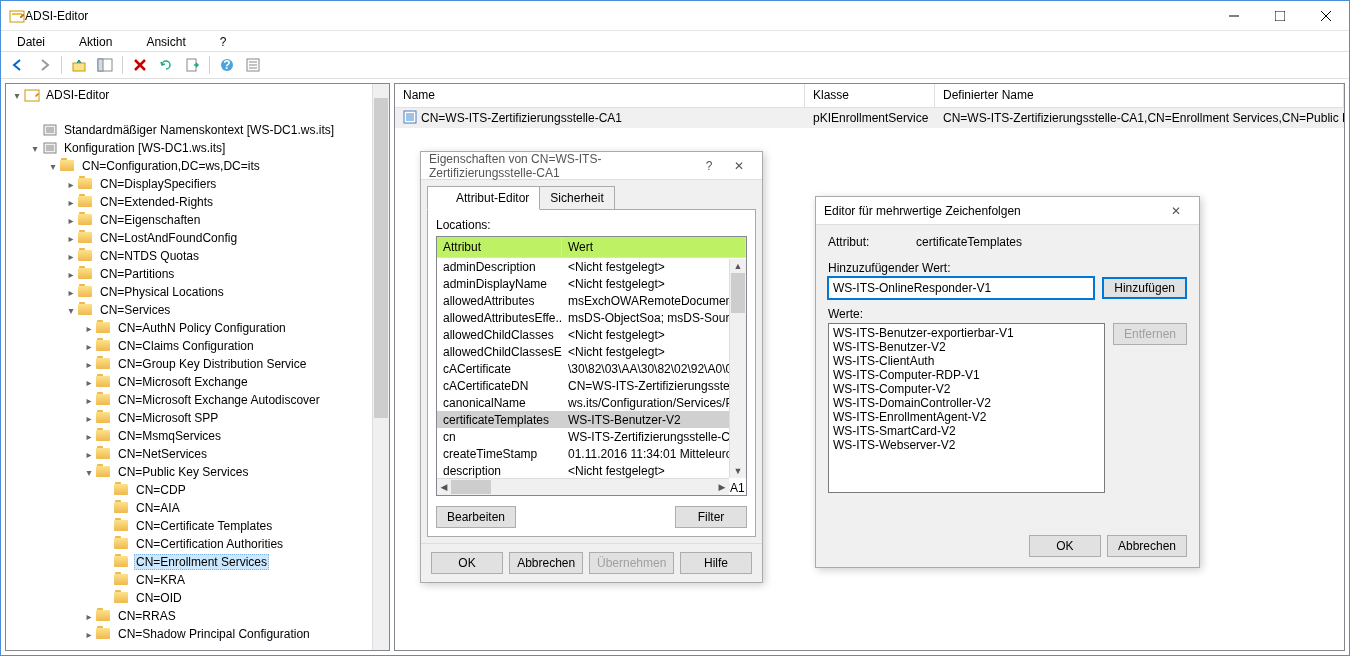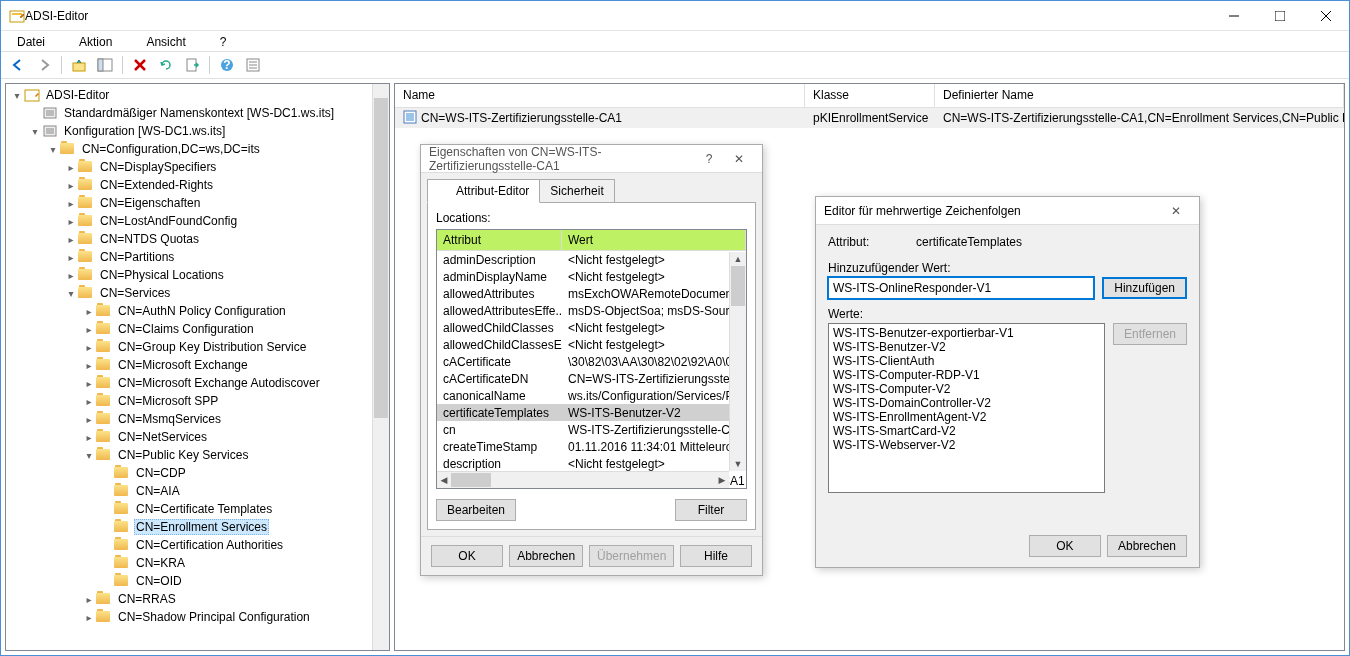--- a/index.html
+++ b/index.html
@@ -162,21 +162,21 @@
   <div class="leftpane">
     <div class="tree" id="tree">
         <div class="trow" style="padding-left: 4px;">
           <span class="expander">▾</span>
           <span class="ticon"><svg width="16" height="16">
               <rect x="1" y="3" width="14" height="11" fill="#fff" stroke="#c49a00"></rect>
               <path d="M11 9 L14 6 L15 7 L12 10 Z" fill="#e07000"></path>
             </svg></span>
           <span class="tlabel">ADSI-Editor</span>
         </div>
-        <div class="trow" style="padding-left: 22px;">
+        <div class="trow" style="padding-left: 22px; margin-top: 17px;">
           <span class="expander"></span>
           <span class="ticon"><svg width="16" height="16">
               <rect x="2" y="3" width="12" height="10" fill="#eee" stroke="#888"></rect>
               <line x1="4" y1="6" x2="12" y2="6" stroke="#888"></line>
               <line x1="4" y1="8" x2="12" y2="8" stroke="#888"></line>
               <line x1="4" y1="10" x2="12" y2="10" stroke="#888"></line>
             </svg></span>
           <span class="tlabel">Standardmäßiger Namenskontext [WS-DC1.ws.its]</span>
         </div>
         <div class="trow" style="padding-left: 22px;">
@@ -329,33 +329,33 @@
           </span>
           <span class="tlabel">CN=AIA</span>
         </div>
         <div class="trow" style="padding-left: 94px;">
           <span class="expander"></span>
           <span class="ticon">
             <div class="folder" style="width:14px;height:11px;margin-top:2px;"></div>
           </span>
           <span class="tlabel">CN=Certificate Templates</span>
         </div>
+        <div class="trow" style="padding-left: 94px;">
+          <span class="expander"></span>
+          <span class="ticon">
+            <div class="folder" style="width:14px;height:11px;margin-top:2px;"></div>
+          </span>
+          <span class="tlabel">CN=Certification Authorities</span>
+        </div>
         <div class="trow selected" style="padding-left: 94px;">
           <span class="expander"></span>
           <span class="ticon">
             <div class="folder" style="width:14px;height:11px;margin-top:2px;"></div>
           </span>
           <span class="tlabel">CN=Enrollment Services</span>
-        </div>
-        <div class="trow" style="padding-left: 94px;">
-          <span class="expander"></span>
-          <span class="ticon">
-            <div class="folder" style="width:14px;height:11px;margin-top:2px;"></div>
-          </span>
-          <span class="tlabel">CN=Certification Authorities</span>
         </div>
         <div class="trow" style="padding-left: 94px;">
           <span class="expander"></span>
           <span class="ticon">
             <div class="folder" style="width:14px;height:11px;margin-top:2px;"></div>
           </span>
           <span class="tlabel">CN=KRA</span>
         </div>
         <div class="trow" style="padding-left: 94px;">
           <span class="expander"></span>
@@ -394,21 +394,21 @@
         <span><svg width="14" height="14">
               <rect x="1" y="1" width="12" height="12" fill="#fff" stroke="#4a7dbf"></rect>
               <rect x="3" y="3" width="8" height="8" fill="#9cc3e8"></rect>
             </svg></span>
         <span>CN=WS-ITS-Zertifizierungsstelle-CA1</span>
       </div>
       <div class="cell" style="width:130px">pKIEnrollmentService</div>
       <div class="cell" style="flex:1">CN=WS-ITS-Zertifizierungsstelle-CA1,CN=Enrollment Services,CN=Public Ke</div>
     </div>
 
-    <div class="dialog" style="left:25px; top:60px; width:343px;">
+    <div class="dialog" style="left:25px; top:67px; width:343px;">
       <div class="dtitle">
         <span class="t">Eigenschaften von CN=WS-ITS-Zertifizierungsstelle-CA1</span>
         <span class="dbtn">?</span>
         <span class="dbtn">✕</span>
       </div>
       <div class="tabs">
         <div class="tab active">Attribut-Editor</div>
         <div class="tab">Sicherheit</div>
       </div>
       <div class="tabbody">

